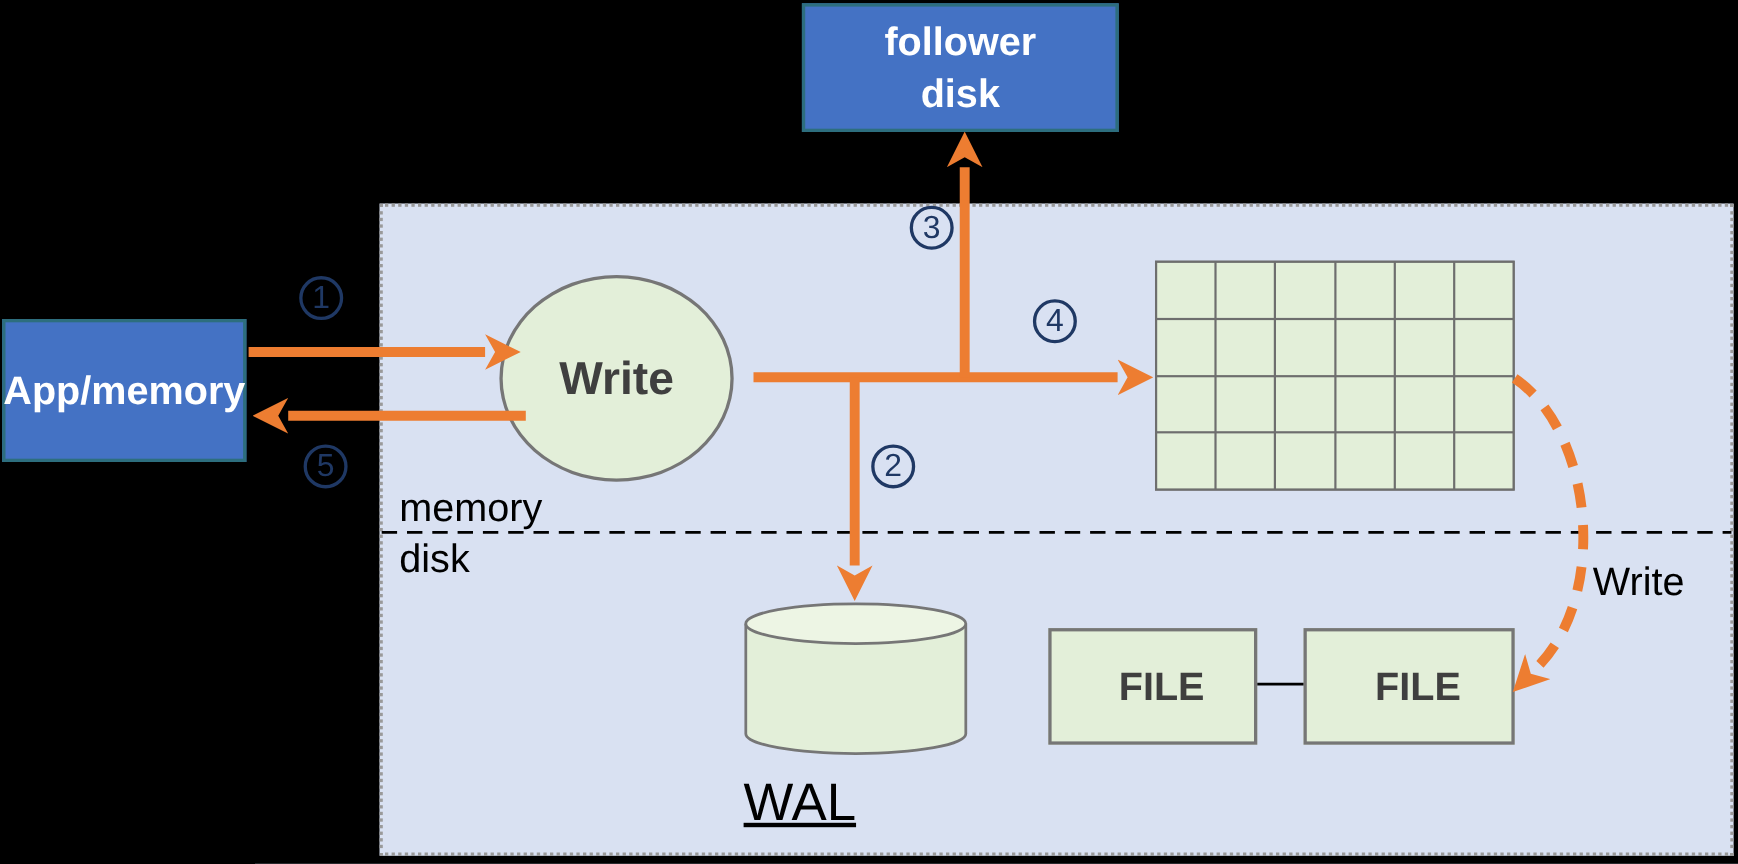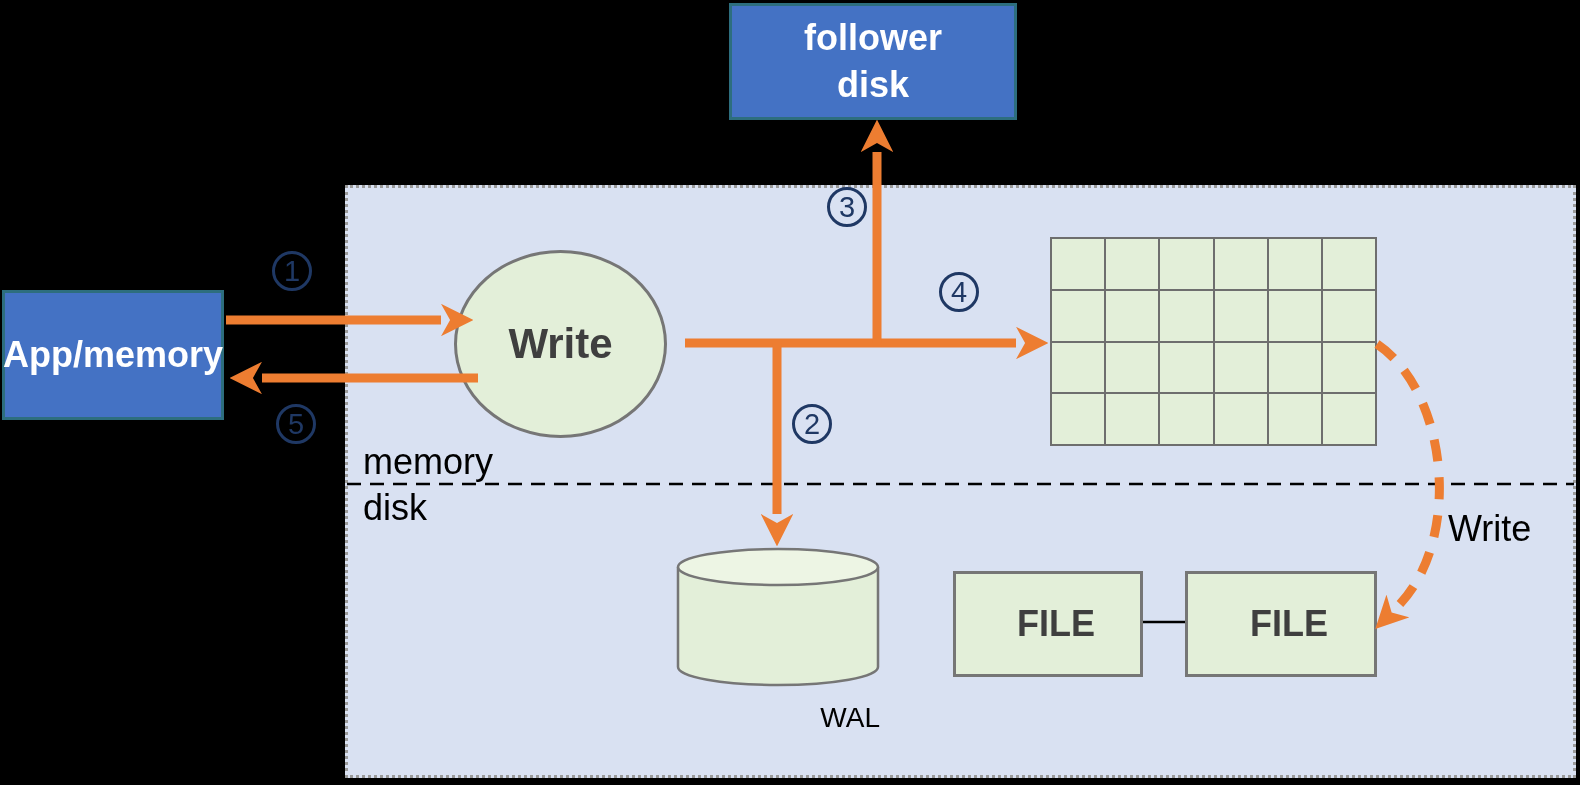--- a/index.html
+++ b/index.html
@@ -31,22 +31,22 @@
     display:grid; border:2px solid var(--grid-line); background:var(--grid-line); gap:2px; z-index:2;}
   .memgrid .cell{background:var(--green-fill);}
 
   .filebox{position:absolute; width:190px; height:106px; background:var(--green-fill);
     border:3px solid var(--green-border); display:flex; align-items:center; justify-content:center;
     font-size:36px; font-weight:bold; color:var(--dark-text); z-index:2;padding-left:16px;}
   .file-left{left:953px; top:571px;}
   .file-right{left:1185px; top:571px; width:192px;}
 
   .wal-wrap{position:absolute; left:676px; top:547px; width:204px; height:142px; z-index:2;}
-  .wal-label{position:absolute; left:676px; top:702px; width:204px; text-align:right;
-    font-size:28px; color:var(--ink); z-index:2;}
+  .wal-label{position:absolute; left:676px; top:702px; width:204px; text-align:left;
+    font-size:48px; color:var(--ink); z-index:2;text-decoration:underline;}
 
   .plain-label{position:absolute; color:var(--ink); font-size:36px; z-index:3;}
   .memory-label{left:363px; top:441px;}
   .disk-label{left:363px; top:487px;}
   .flush-label{left:1448px; top:508px;}
   .leader-label{left:1320px; top:706px; width:240px; text-align:right;}
 
   .step{position:absolute; width:40px; height:40px; border:3px solid var(--navy); border-radius:50%;
     color:var(--navy); font-size:29px; display:flex; align-items:center; justify-content:center;
     z-index:6; background:transparent; line-height:1;}

